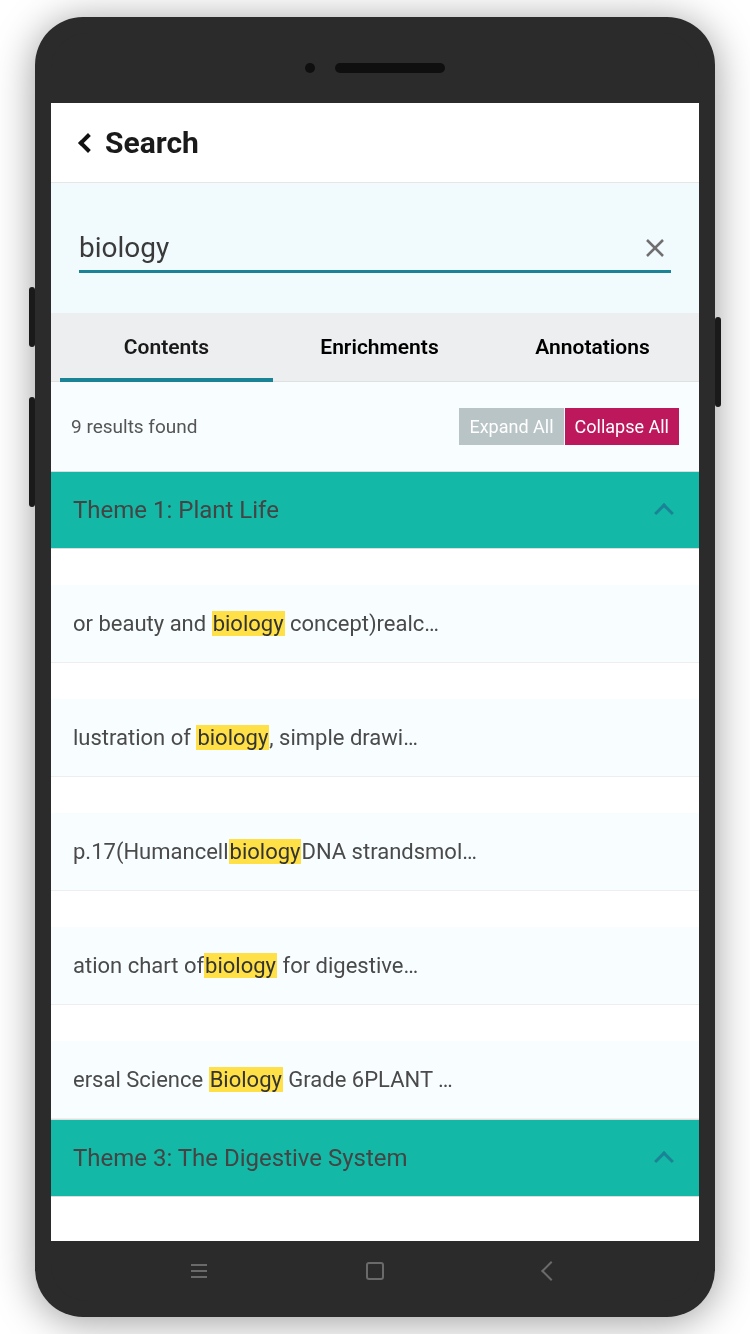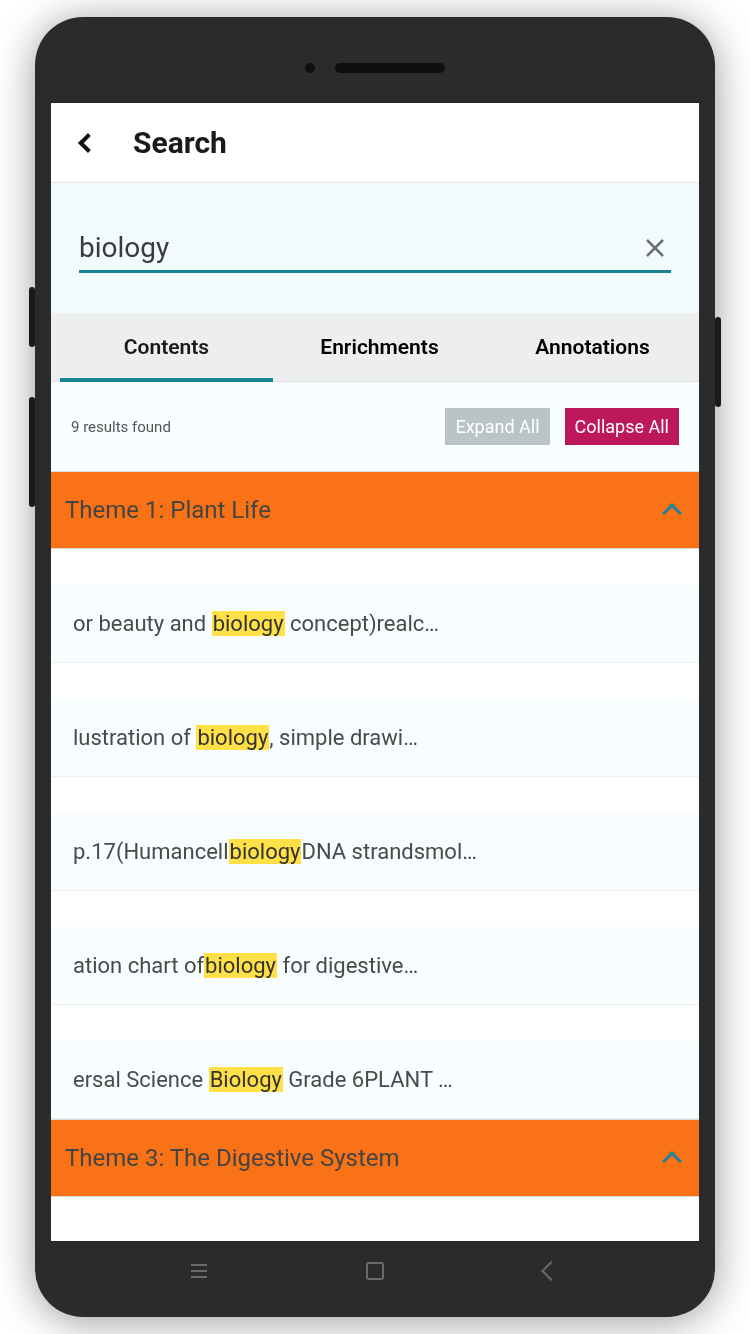--- a/index.html
+++ b/index.html
@@ -101,21 +101,21 @@
     background: #6a6a6a;
   }
 
   
   .app-header {
     height: 80px;
     display: flex;
     align-items: center;
     padding: 0 24px;
     border-bottom: 1px solid #e6e6e6;
-    gap: 38px;
+    gap: 10px;
   }
   .back-chevron {
     width: 14px;
     height: 14px;
     border-left: 4px solid #111;
     border-bottom: 4px solid #111;
     transform: rotate(45deg);
     margin-left: 6px;
   }
   .header-title {
@@ -183,48 +183,48 @@
 
   
   .results-bar {
     display: flex;
     align-items: center;
     justify-content: space-between;
     padding: 26px 20px;
     background: #f8fdff;
   }
   .results-count {
-    font-size: 15px;
+    font-size: 19px;
     color: #555;
   }
   .btn-group {
     display: flex;
-    gap: 15px;
+    gap: 1px;
   }
   .btn-sm {
     padding: 8px 10px;
     font-size: 18px;
     color: #fff;
     border: none;
     cursor: pointer;
   }
   .btn-expand {
     background: #b9c4c7;
   }
   .btn-collapse {
     background: #be185d;
   }
 
   
   .section-header {
     display: flex;
     align-items: center;
     justify-content: space-between;
-    background: #f97316;
-    padding: 24px 14px;
+    background: #14b8a6;
+    padding: 24px 22px;
     border-top: 1px solid #ddd;
     border-bottom: 1px solid #ddd;
   }
   .section-title {
     font-size: 24px;
     color: #444;
   }
   .chevron-up {
     width: 14px;
     height: 14px;

